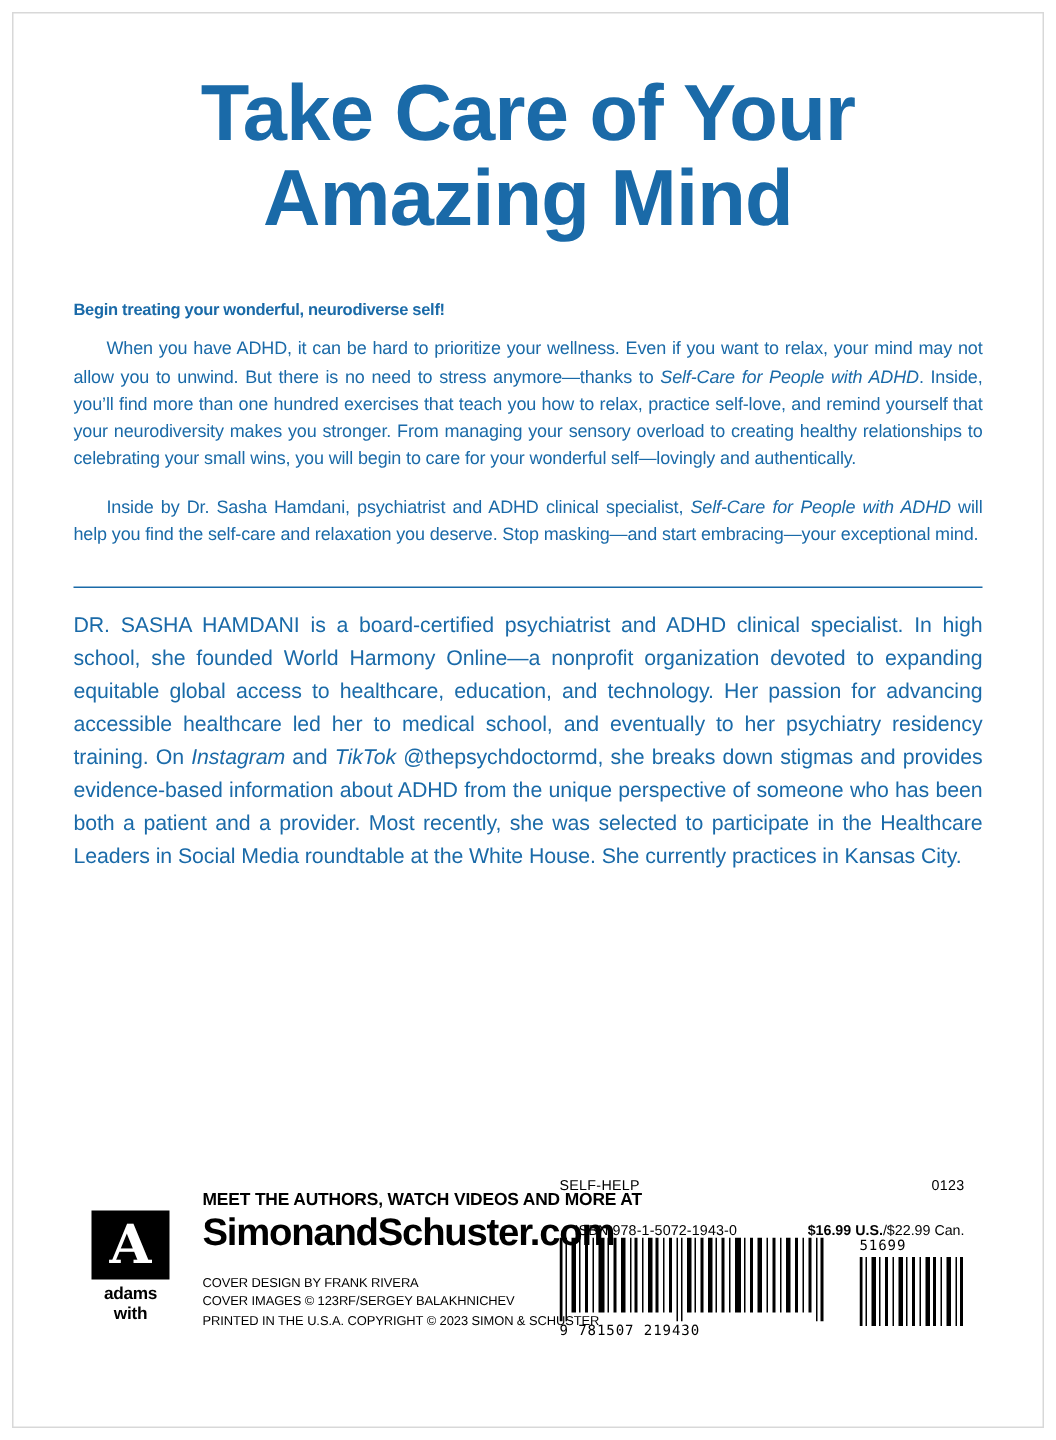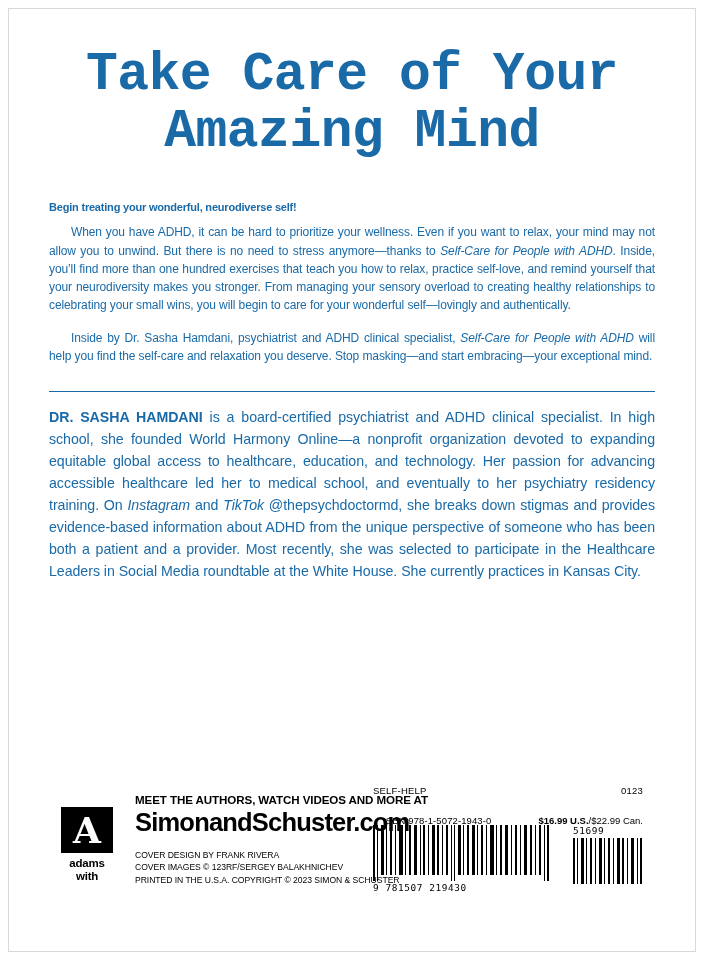--- a/index.html
+++ b/index.html
@@ -34,21 +34,21 @@
 
   
   .title {
     color: #1a6aa8;
     text-align: center;
     font-weight: bold;
     font-size: 53px;
     line-height: 1.08;
     letter-spacing: -0.5px;
     margin: 8px 0 0 0;
-    font-family: Liberation Mono, monospace;
+    font-family: Liberation Sans, sans-serif;
   }
   .title .line {
     display: block;
   }
 
   
   .subhead {
     color: #1a6aa8;
     font-weight: bold;
     font-size: 11px;
@@ -81,21 +81,21 @@
   
   .bio {
     color: #1a6aa8;
     font-size: 14.2px;
     line-height: 1.55;
     text-align: justify;
     letter-spacing: -0.05px;
     margin: 0;
   }
   .bio .author-name {
-    font-weight: bold;
+    font-weight: normal;
   }
   .bio em { font-style: italic; }
 
   
   .footer {
     position: absolute;
     left: 40px;
     right: 40px;
     bottom: 26px;
     height: 140px;

